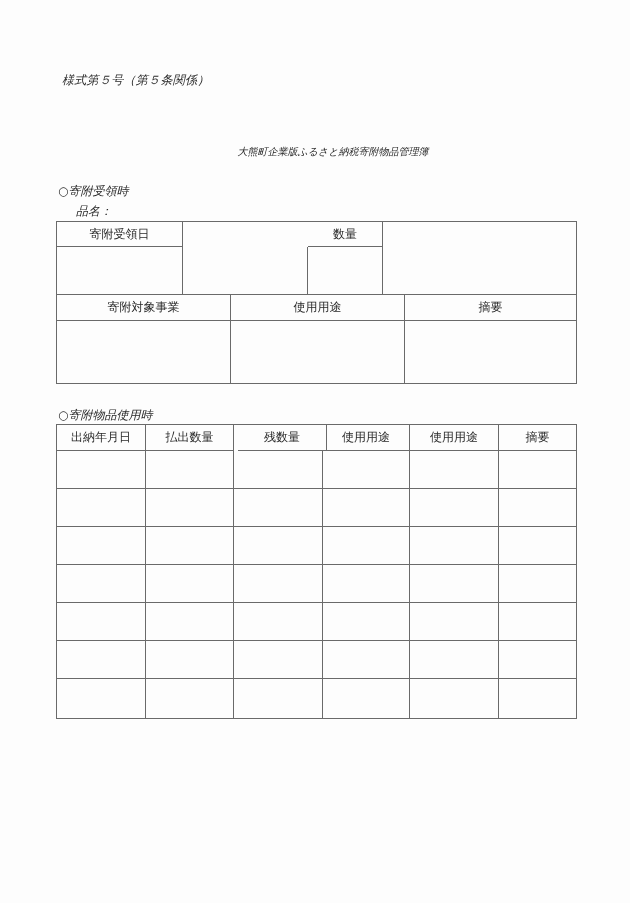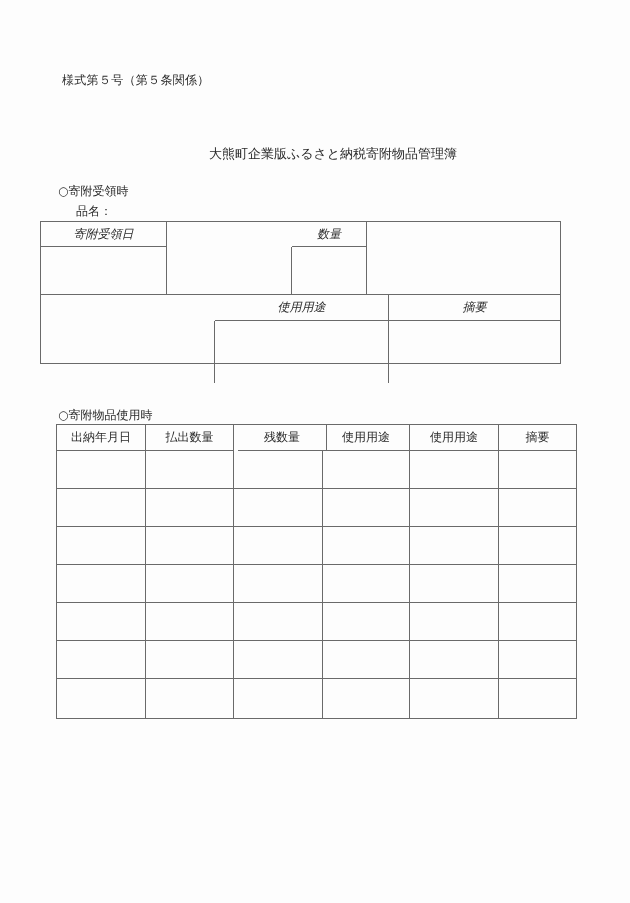--- a/index.html
+++ b/index.html
@@ -1,52 +1,53 @@
 <!DOCTYPE html>
 <html><head>
 <meta charset="utf-8">
 <style>
   html, body { margin: 0; padding: 0; }
   body {
     width: 630px; height: 903px; background: #fdfdfd; position: relative;
     font-family: "DejaVu Serif", "Liberation Serif", serif; color: #2a2a2a;
     overflow: hidden;
   }
-  .abs { position: absolute; }
+  .abs { position: absolute; font-style: italic; }
   .form-no { left: 62px; top: 72px; font-size: 12px; letter-spacing: 0.3px; }
-  .title { left: 0; width: 628px; top: 145px; text-align: center; font-size: 13px; padding-left: 38px; box-sizing: border-box; }
+  .title { left: 0; width: 628px; top: 145px; text-align: center; font-size: 10px; padding-left: 38px; box-sizing: border-box; }
   .sec1 { left: 58px; top: 183px; font-size: 12px; }
   .item-name { left: 76px; top: 203px; font-size: 12px; }
   .sec2 { left: 58px; top: 407px; font-size: 12px; }
 
   .grid { position: absolute; border: 1px solid #6a6a6a; box-sizing: border-box; }
   .cell { position: absolute; box-sizing: border-box; border-right: 1px solid #6a6a6a; border-bottom: 1px solid #6a6a6a;
           display: flex; align-items: center; justify-content: center; font-size: 12px; }
   .cell.noright { border-right: none; }
   .cell.nobottom { border-bottom: none; }
 </style>
 </head>
 <body>
 
 <div class="abs form-no">様式第５号（第５条関係）</div>
 <div class="abs title">大熊町企業版ふるさと納税寄附物品管理簿</div>
 
 <div class="abs sec1">○寄附受領時</div>
 <div class="abs item-name">品名：</div>
 
-<div class="grid" style="left:40px; top:221px; width:521px; height:143px;font-style:italic;">
+<div class="grid" style="left:56px; top:221px; width:521px; height:163px;">
 
   <div class="cell" style="left:0; top:0; width:126px; height:25px;">寄附受領日</div>
   <div class="cell" style="left:251px; top:0; width:75px; height:25px;">数量</div>
 
   <div class="cell" style="left:0; top:25px; width:126px; height:48px;"></div>
   <div class="cell" style="left:126px; top:25px; width:125px; height:48px;"></div>
   <div class="cell" style="left:251px; top:25px; width:75px; height:48px;"></div>
   <div class="cell noright" style="left:326px; top:25px; width:193px; height:48px;"></div>
 
+  <div class="cell" style="left:0; top:73px; width:174px; height:26px;">寄附対象事業</div>
   <div class="cell" style="left:174px; top:73px; width:174px; height:26px;">使用用途</div>
   <div class="cell noright" style="left:348px; top:73px; width:171px; height:26px;">摘要</div>
 
   <div class="cell nobottom" style="left:0; top:99px; width:174px; height:62px;"></div>
   <div class="cell nobottom" style="left:174px; top:99px; width:174px; height:62px;"></div>
   <div class="cell noright nobottom" style="left:348px; top:99px; width:171px; height:62px;"></div>
 </div>
 
 <div class="abs sec2">○寄附物品使用時</div>
 

